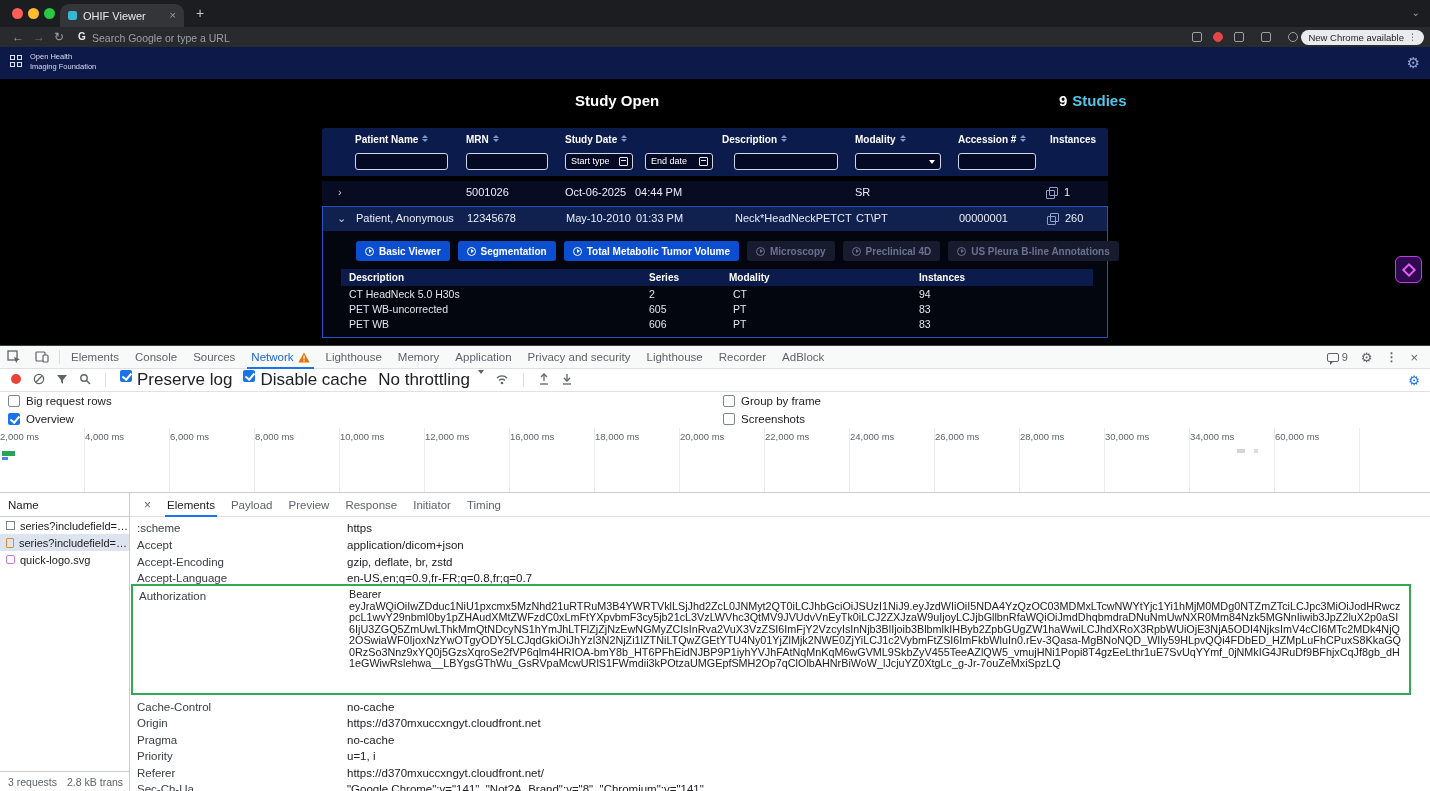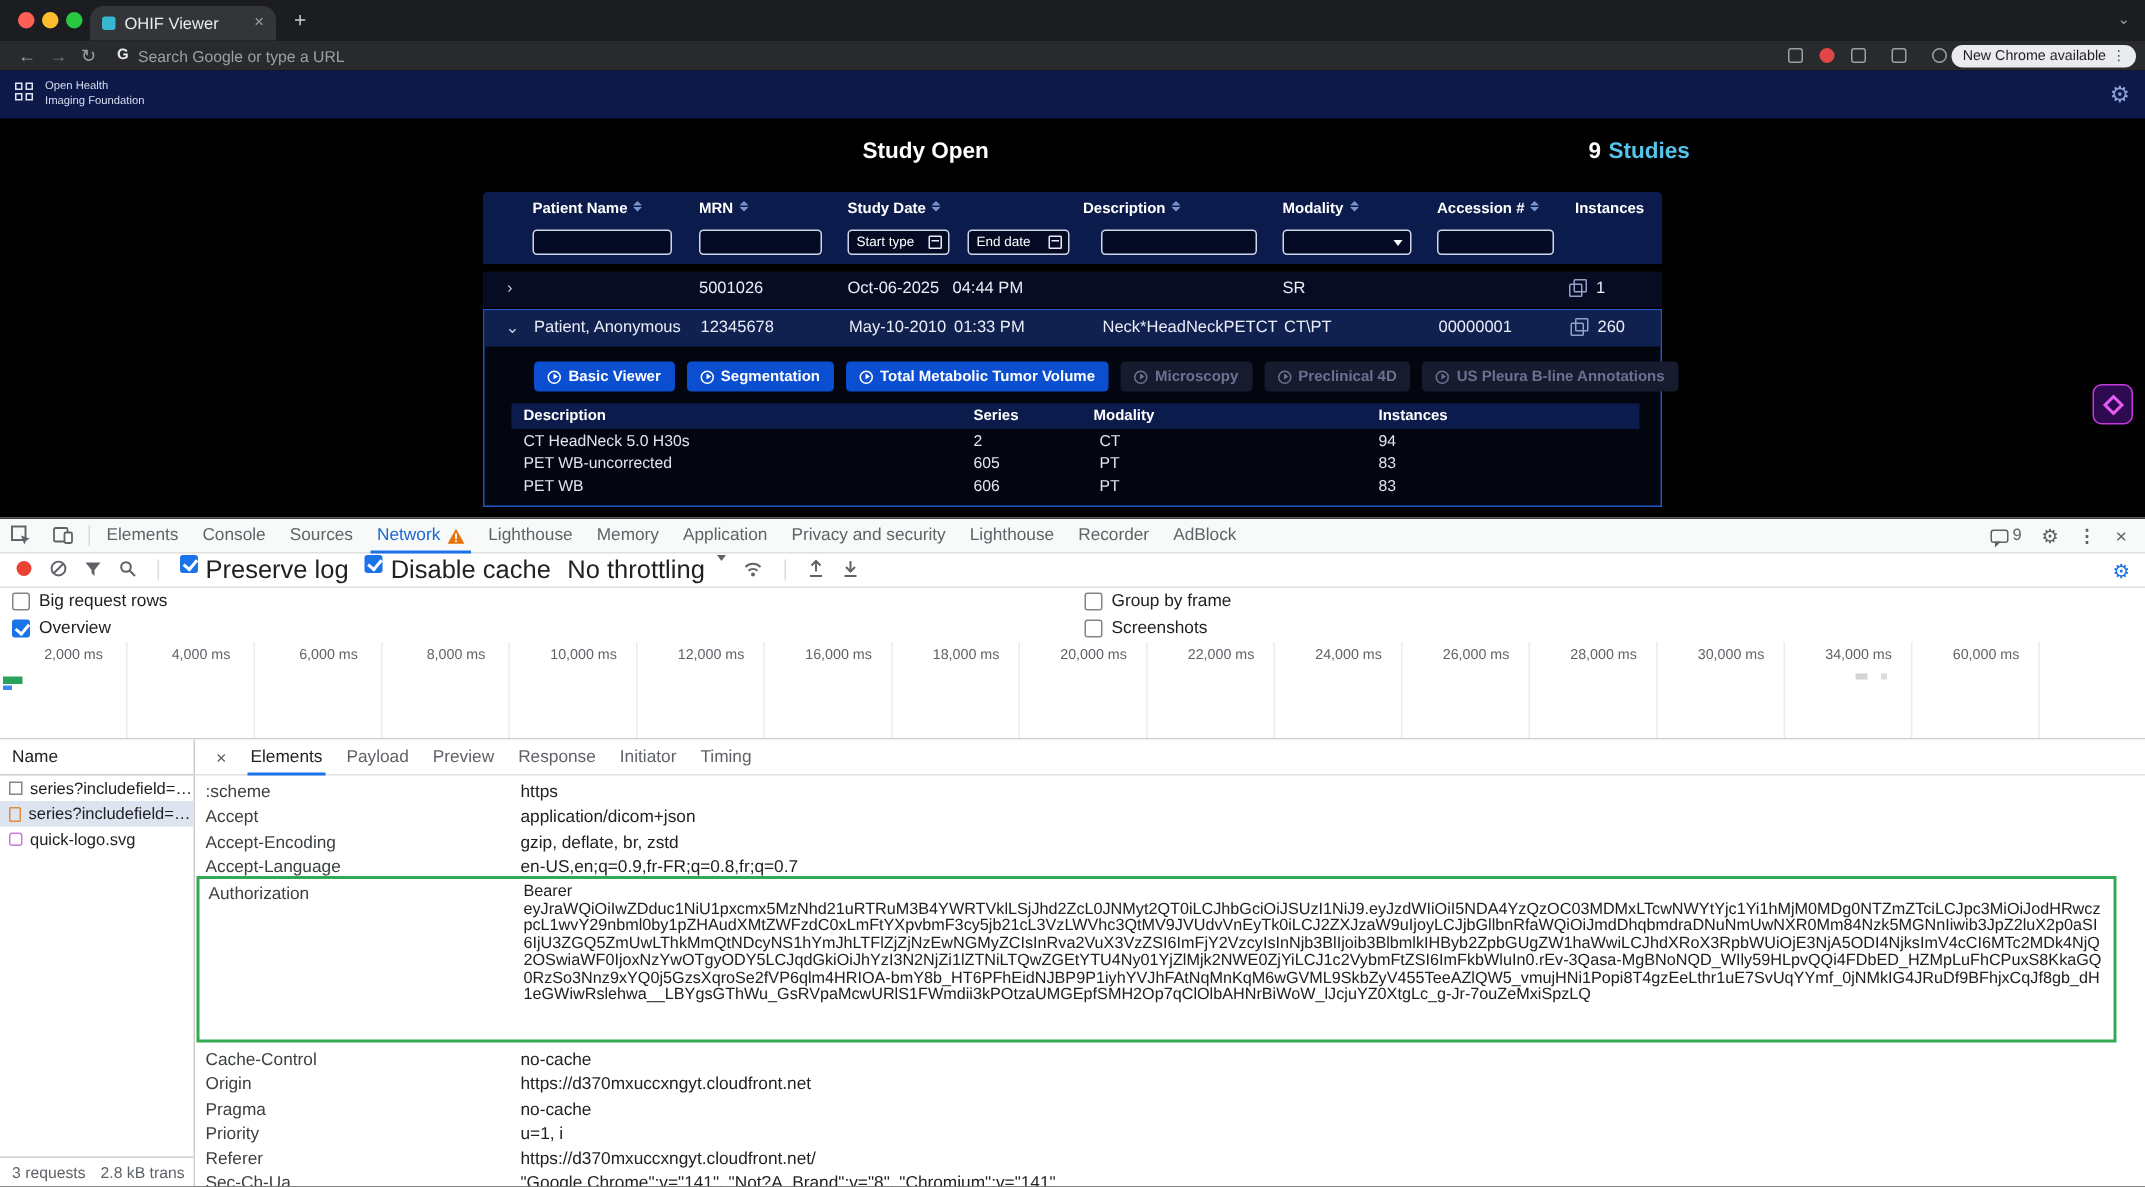--- a/index.html
+++ b/index.html
@@ -98,21 +98,21 @@
   .cb.on:after{content:"";position:absolute;left:3.5px;top:1px;width:3.5px;height:7px;border:solid #fff;border-width:0 2px 2px 0;transform:rotate(40deg)}
   .cb.off{border:1px solid #80868b;background:#fff}
   .tb-item{display:flex;gap:5px;white-space:nowrap;color:#202124;font-size:17px}
   .dropcaret{width:0;height:0;border-left:3.5px solid transparent;border-right:3.5px solid transparent;border-top:4px solid #5f6368;margin-left:3px}
   .tb-right{margin-left:auto;color:#1a73e8;font-size:13px}
 
   .dt-opts{position:absolute;left:0;right:16px;height:18px;display:flex;align-items:center;font-size:11.5px}
   .opt{display:flex;align-items:center;gap:6px;position:absolute;white-space:nowrap}
 
   .dt-timeline{position:absolute;top:82px;left:0;right:0;height:65px;border-bottom:1px solid #ccc;display:flex;overflow:hidden;background:#fff}
-  .tl-cell{flex:none;width:85px;border-right:1px solid #ececec;font-size:9.5px;color:#5f6368;text-align:center;padding:3px 3px 0 17px;white-space:nowrap}
+  .tl-cell{flex:none;width:85px;border-right:1px solid #ececec;font-size:9.5px;color:#5f6368;text-align:left;padding:3px 3px 0 0;white-space:nowrap}
   .tl-green{position:absolute;left:2px;top:23px;width:13px;height:5px;background:#2aa35a}
   .tl-blue{position:absolute;left:2px;top:29px;width:6px;height:3px;background:#4285f4}
   .tl-gray1{position:absolute;left:1237px;top:21px;width:8px;height:4px;background:#d4d4d4}
   .tl-gray2{position:absolute;left:1254px;top:21px;width:4px;height:4px;background:#dcdcdc}
 
   .dt-body{position:absolute;top:147px;left:0;right:0;bottom:0}
   .req-panel{position:absolute;left:0;top:0;bottom:0;width:130px;border-right:1px solid #ccc;background:#fff;overflow:hidden}
   .req-head{height:24px;border-bottom:1px solid #ccc;font-size:11.5px;color:#202124;padding:6px 0 0 8px}
   .req-item{height:17px;display:flex;align-items:center;gap:5px;padding-left:6px;font-size:11px;color:#202124;white-space:nowrap;overflow:hidden}
   .req-item.sel{background:#dde4ef}

